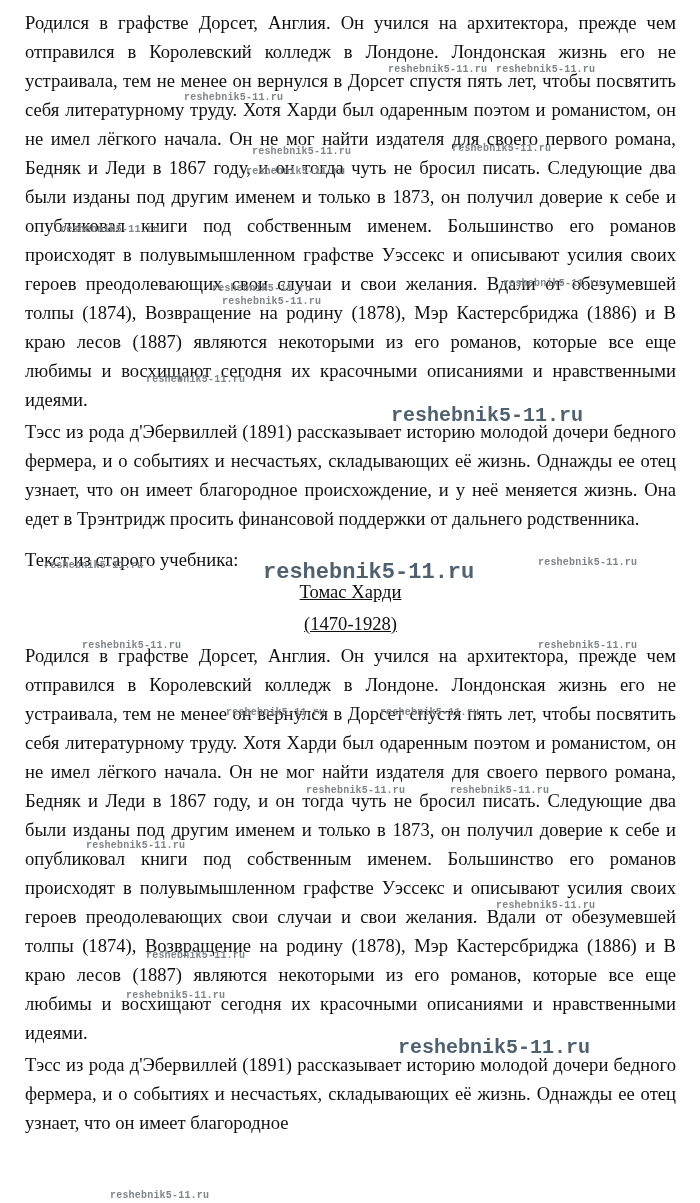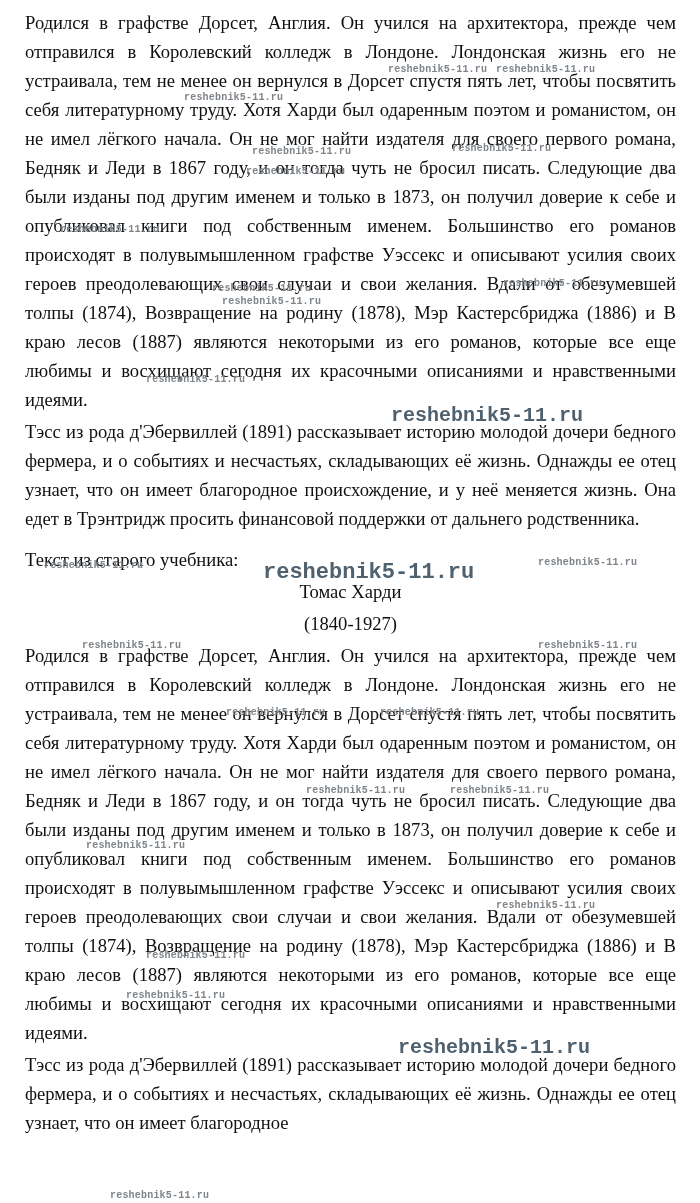--- a/index.html
+++ b/index.html
@@ -12,21 +12,21 @@
     font-family: "Liberation Serif", serif;
     color: #101010;
   }
   .content { padding: 8px 24px 0 25px; }
   p {
     margin: 0 0 3px 0;
     font-size: 18.6px;
     line-height: 29px;
     text-align: justify;
   }
-  p.center { text-align: center; }
+  p.center { text-align: center; text-decoration: underline; }
   p.label {
     margin-top: 12px;
     text-align: left;
   }
   .wm {
     position: absolute;
     font-weight: bold;
     white-space: nowrap;
     z-index: 5;
     font-family: Liberation Mono, monospace;
@@ -36,21 +36,21 @@
   .wm.xl { font-size: 22px; color: #4f616f; }
 </style>
 </head>
 <body>
 
 <div class="content">
   <p>Родился в графстве Дорсет, Англия. Он учился на архитектора, прежде чем отправился в Королевский колледж в Лондоне. Лондонская жизнь его не устраивала, тем не менее он вернулся в Дорсет спустя пять лет, чтобы посвятить себя литературному труду. Хотя Харди был одаренным поэтом и романистом, он не имел лёгкого начала. Он не мог найти издателя для своего первого романа, Бедняк и Леди в 1867 году, и он тогда чуть не бросил писать. Следующие два были изданы под другим именем и только в 1873, он получил доверие к себе и опубликовал книги под собственным именем. Большинство его романов происходят в полувымышленном графстве Уэссекс и описывают усилия своих героев преодолевающих свои случаи и свои желания. Вдали от обезумевшей толпы (1874), Возвращение на родину (1878), Мэр Кастерсбриджа (1886) и В краю лесов (1887) являются некоторыми из его романов, которые все еще любимы и восхищают сегодня их красочными описаниями и нравственными идеями.</p>
   <p>Тэсс из рода д'Эбервиллей (1891) рассказывает историю молодой дочери бедного фермера, и о событиях и несчастьях, складывающих её жизнь. Однажды ее отец узнает, что он имеет благородное происхождение, и у неё меняется жизнь. Она едет в Трэнтридж просить финансовой поддержки от дальнего родственника.</p>
   <p class="label">Текст из старого учебника:</p>
   <p class="center">Томас Харди</p>
-  <p class="center">(1840-1927)</p>
+  <p class="center">(1470-1928)</p>
   <p>Родился в графстве Дорсет, Англия. Он учился на архитектора, прежде чем отправился в Королевский колледж в Лондоне. Лондонская жизнь его не устраивала, тем не менее он вернулся в Дорсет спустя пять лет, чтобы посвятить себя литературному труду. Хотя Харди был одаренным поэтом и романистом, он не имел лёгкого начала. Он не мог найти издателя для своего первого романа, Бедняк и Леди в 1867 году, и он тогда чуть не бросил писать. Следующие два были изданы под другим именем и только в 1873, он получил доверие к себе и опубликовал книги под собственным именем. Большинство его романов происходят в полувымышленном графстве Уэссекс и описывают усилия своих героев преодолевающих свои случаи и свои желания. Вдали от обезумевшей толпы (1874), Возвращение на родину (1878), Мэр Кастерсбриджа (1886) и В краю лесов (1887) являются некоторыми из его романов, которые все еще любимы и восхищают сегодня их красочными описаниями и нравственными идеями.</p>
   <p>Тэсс из рода д'Эбервиллей (1891) рассказывает историю молодой дочери бедного фермера, и о событиях и несчастьях, складывающих её жизнь. Однажды ее отец узнает, что он имеет благородное</p>
 </div>
 
 <span class="wm s" style="left:388px;top:64px">reshebnik5-11.ru</span>
 <span class="wm s" style="left:496px;top:64px">reshebnik5-11.ru</span>
 <span class="wm s" style="left:184px;top:92px">reshebnik5-11.ru</span>
 <span class="wm s" style="left:452px;top:143px">reshebnik5-11.ru</span>
 <span class="wm s" style="left:252px;top:146px">reshebnik5-11.ru</span>
 <span class="wm s" style="left:246px;top:166px">reshebnik5-11.ru</span>

